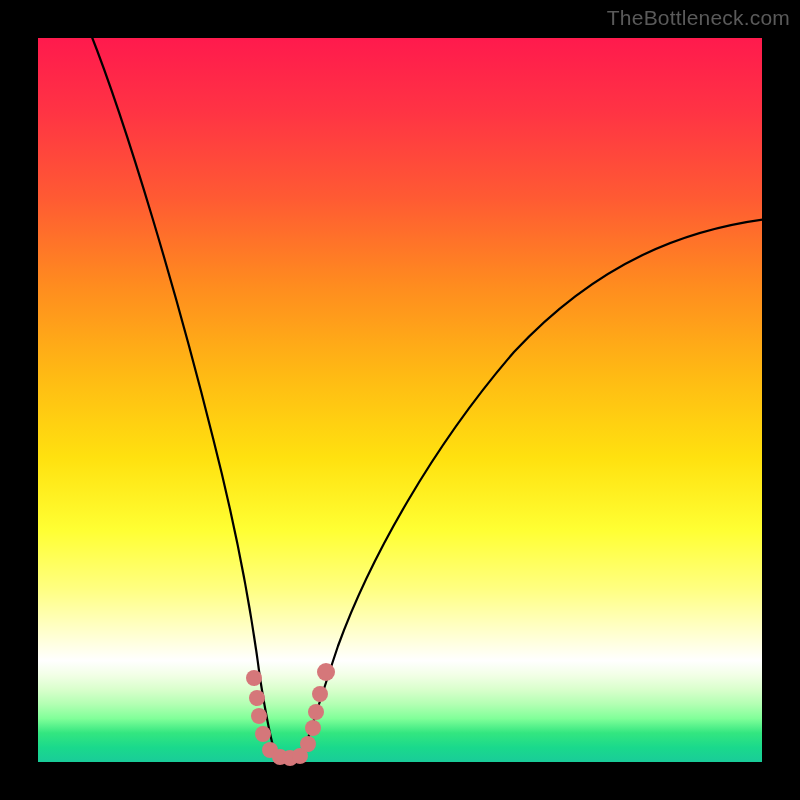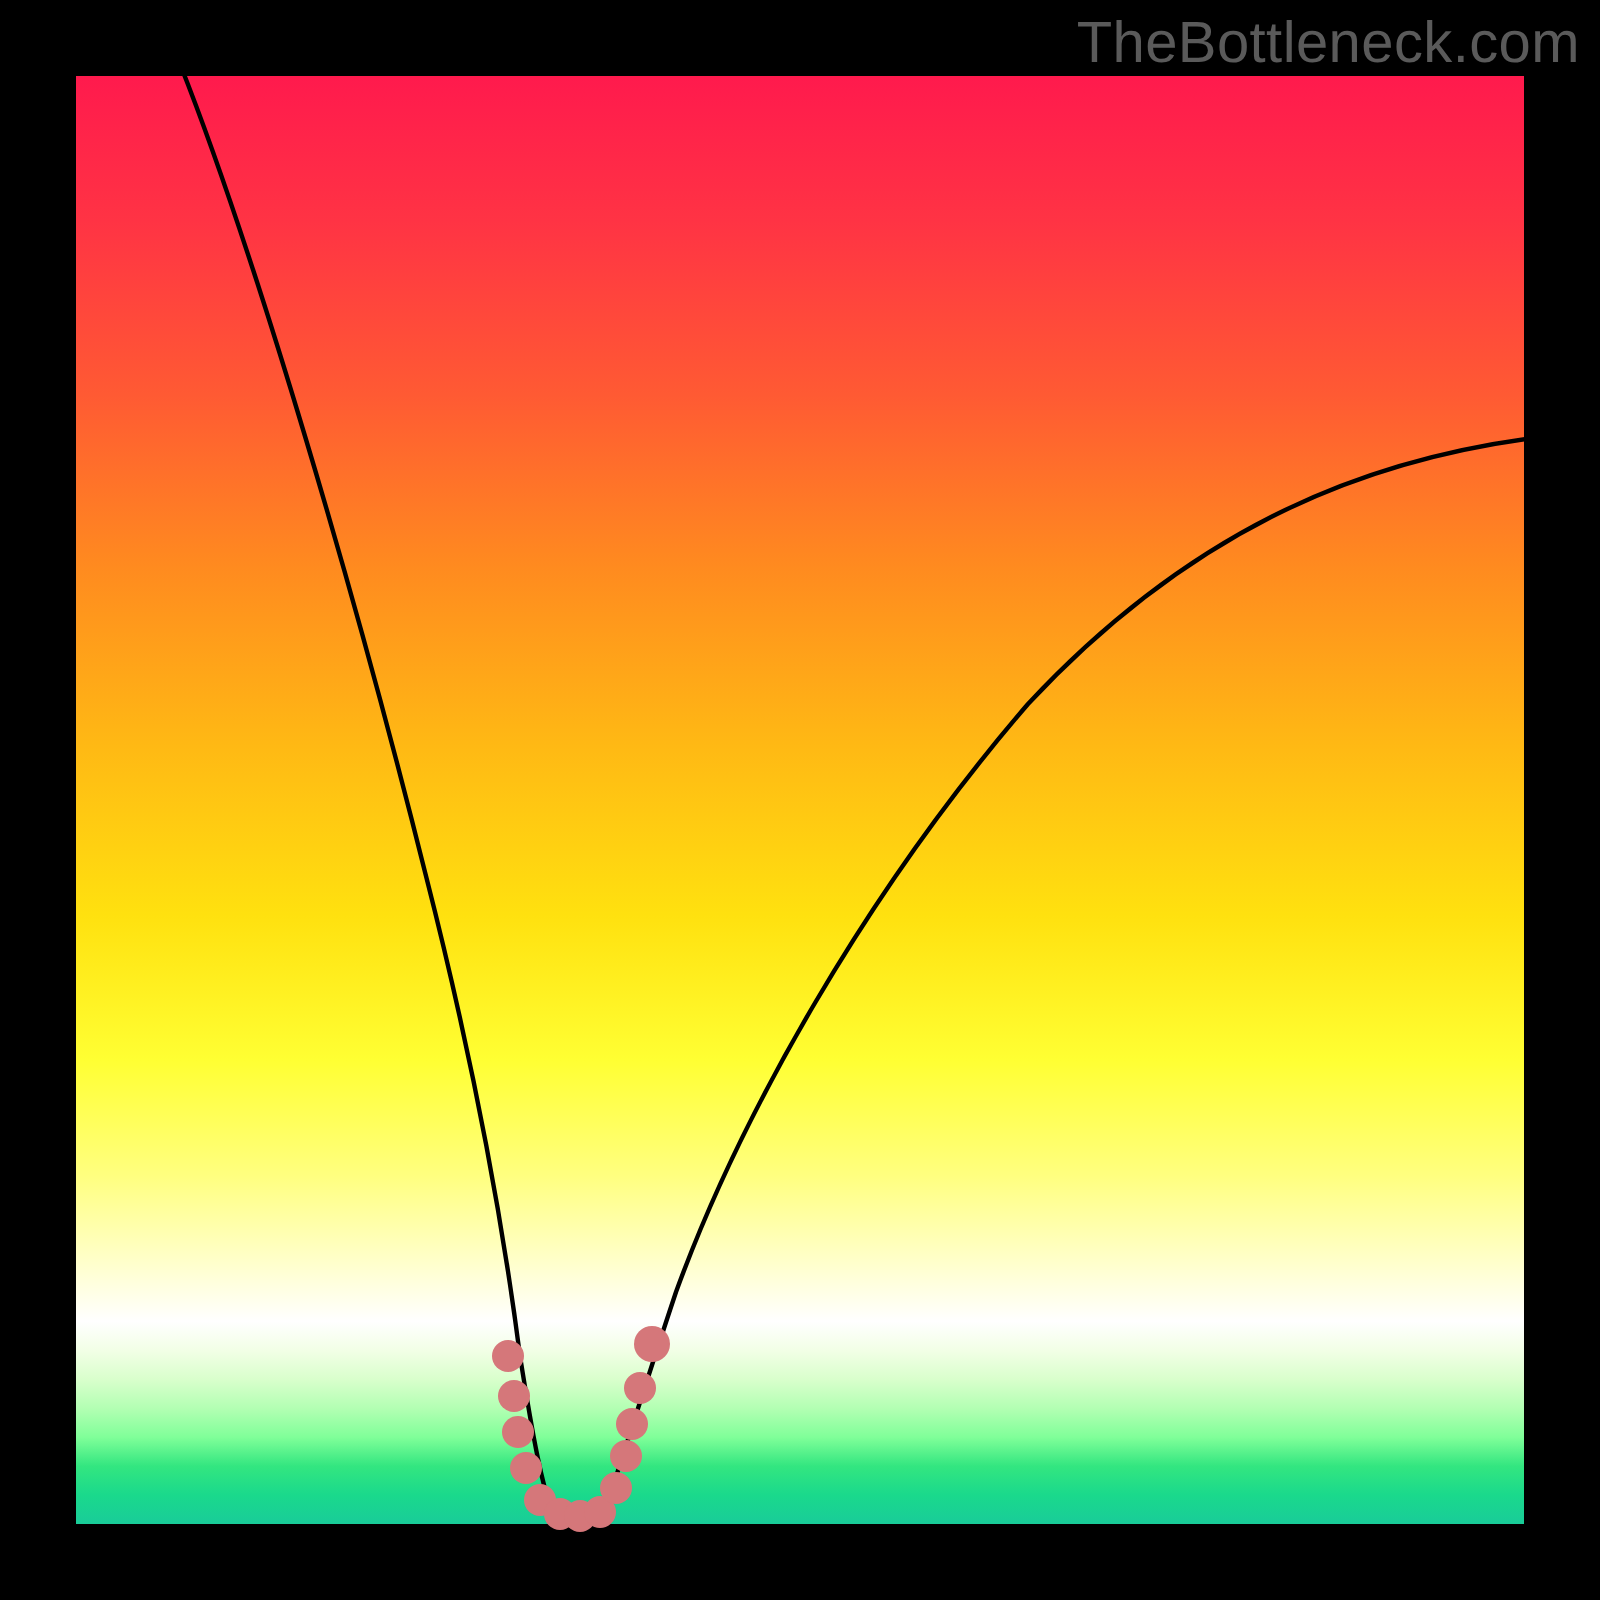--- a/index.html
+++ b/index.html
@@ -49,21 +49,21 @@
     top: 38px;
     width: 724px;
     height: 724px;
     overflow: visible;
   }
   .watermark {
     position: absolute;
     top: 6px;
     right: 10px;
     color: #5a5a5a;
-    font-size: 29px;
+    font-size: 21px;
     letter-spacing: 0.2px;
     font-weight: 400;
   }
 </style>
 </head>
 <body>
 
 <div class="frame">
   <div class="plot-area"></div>
 

